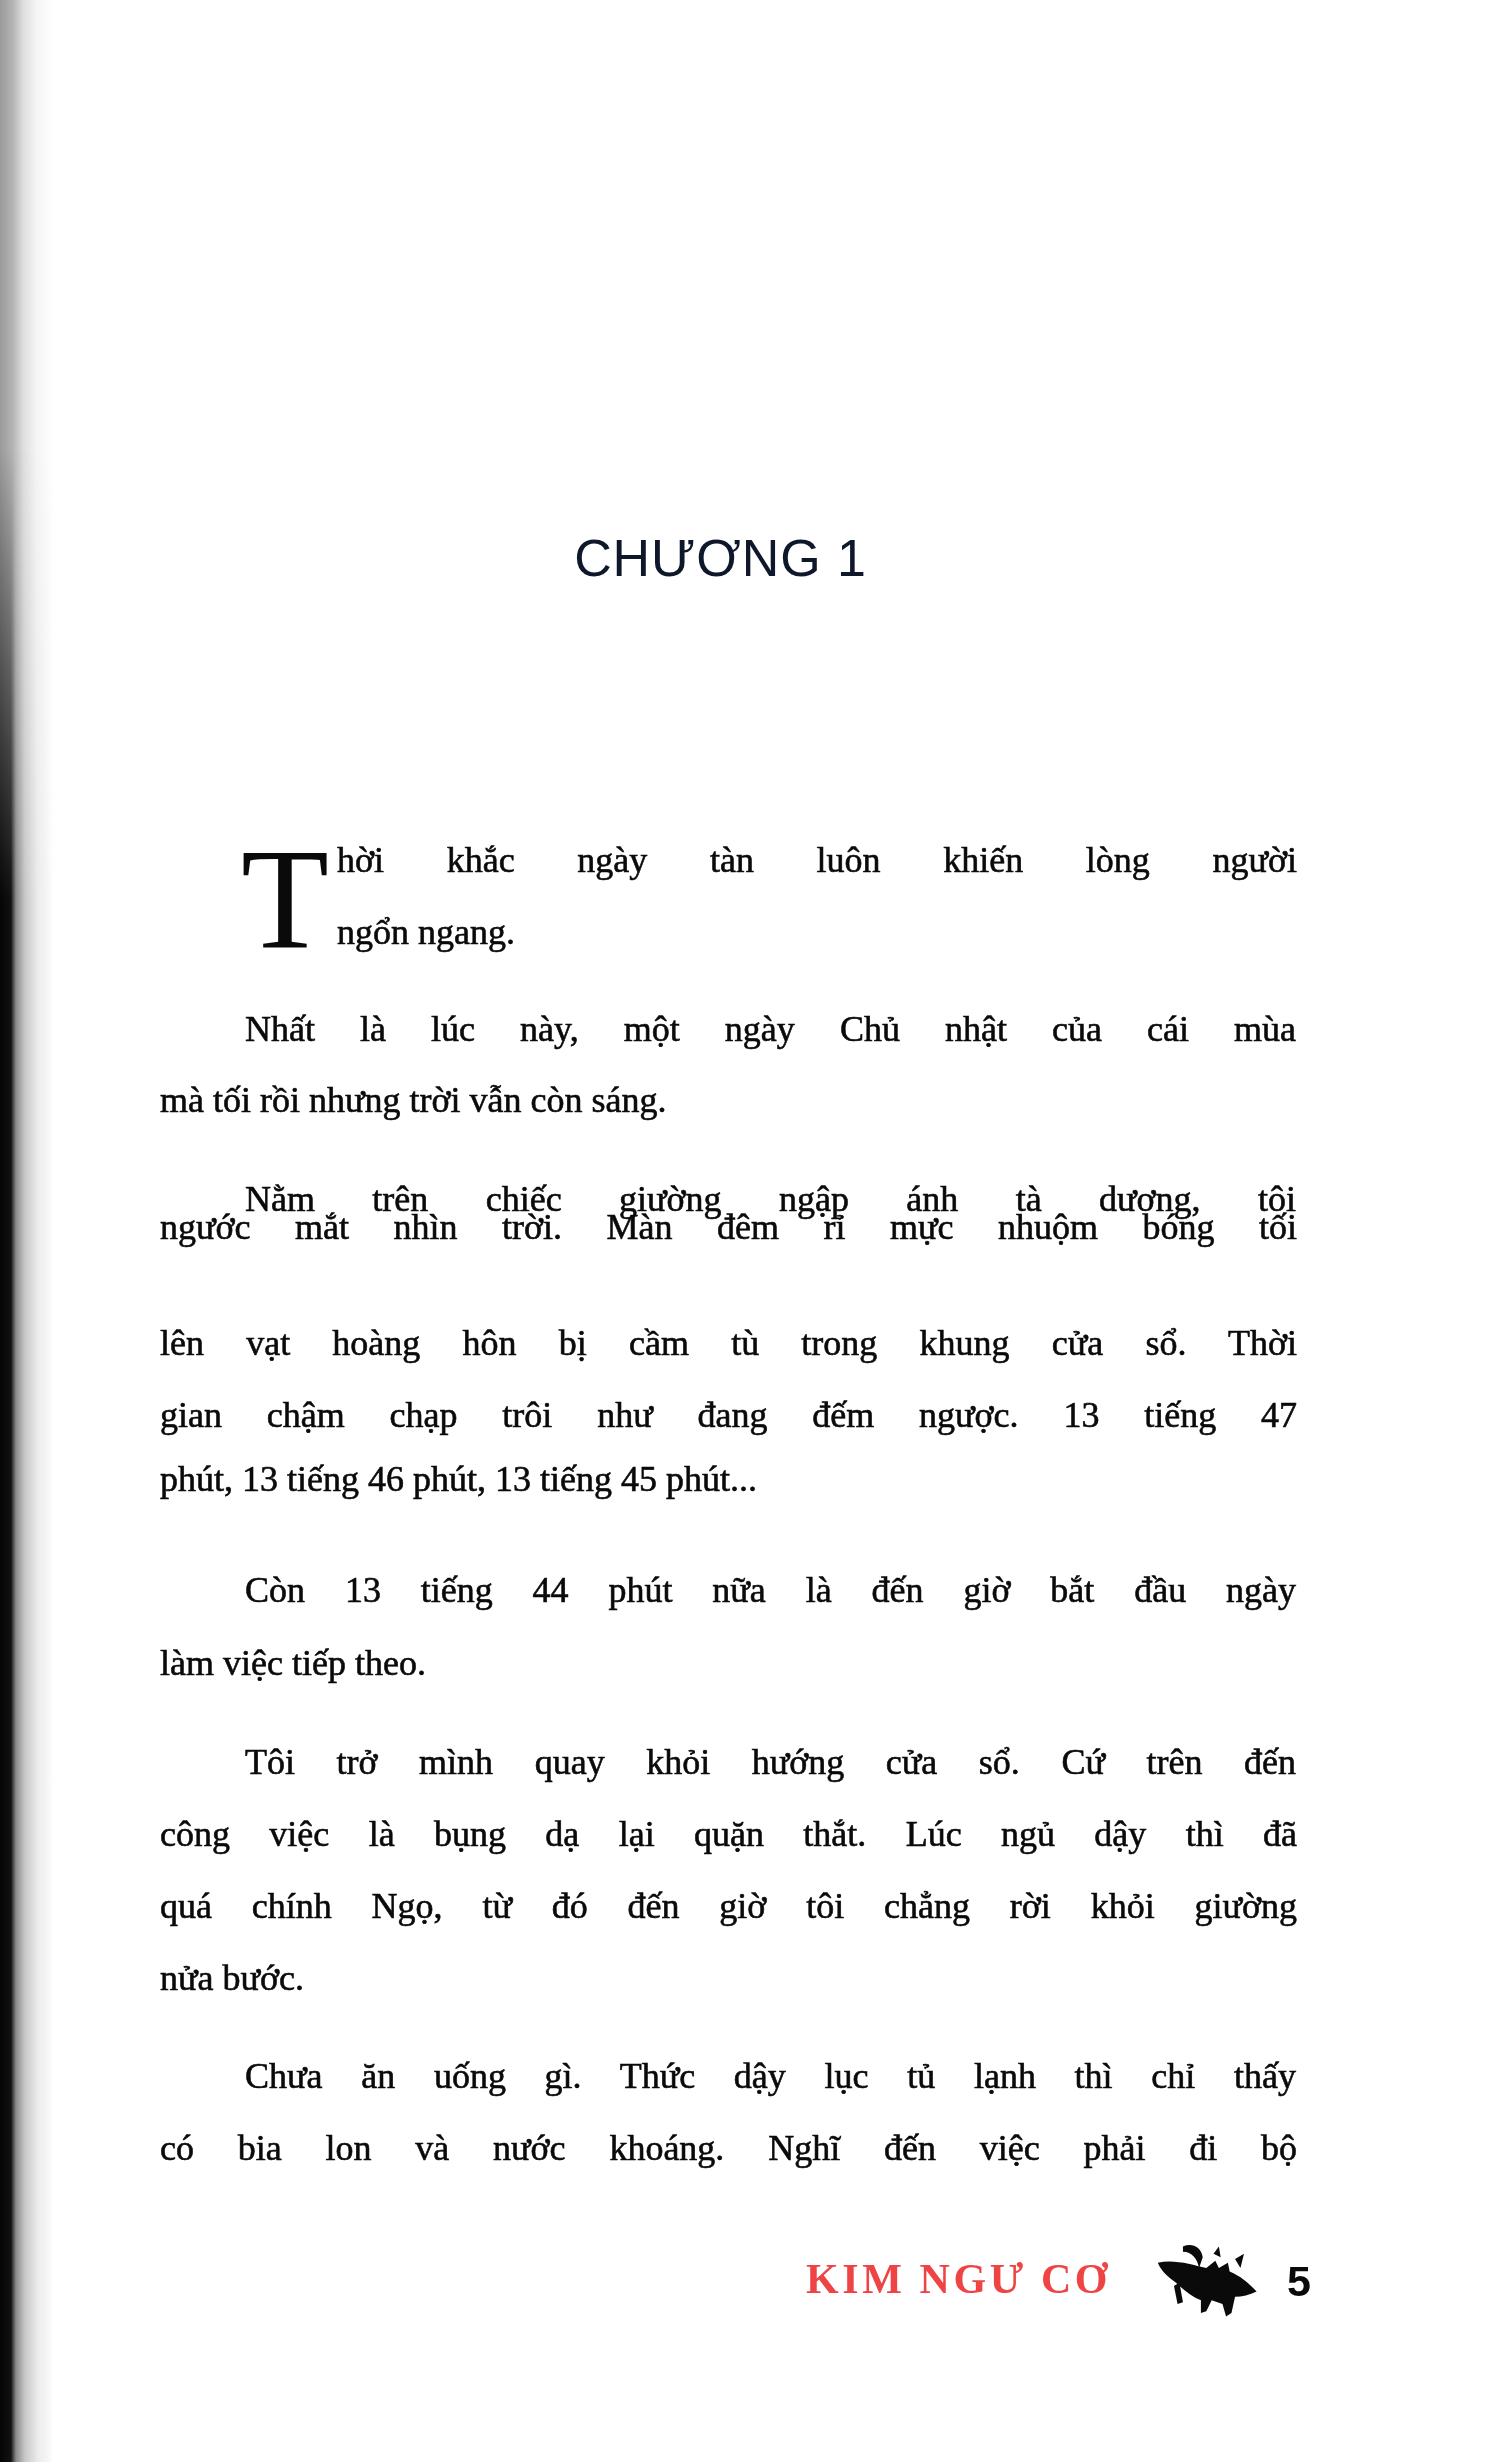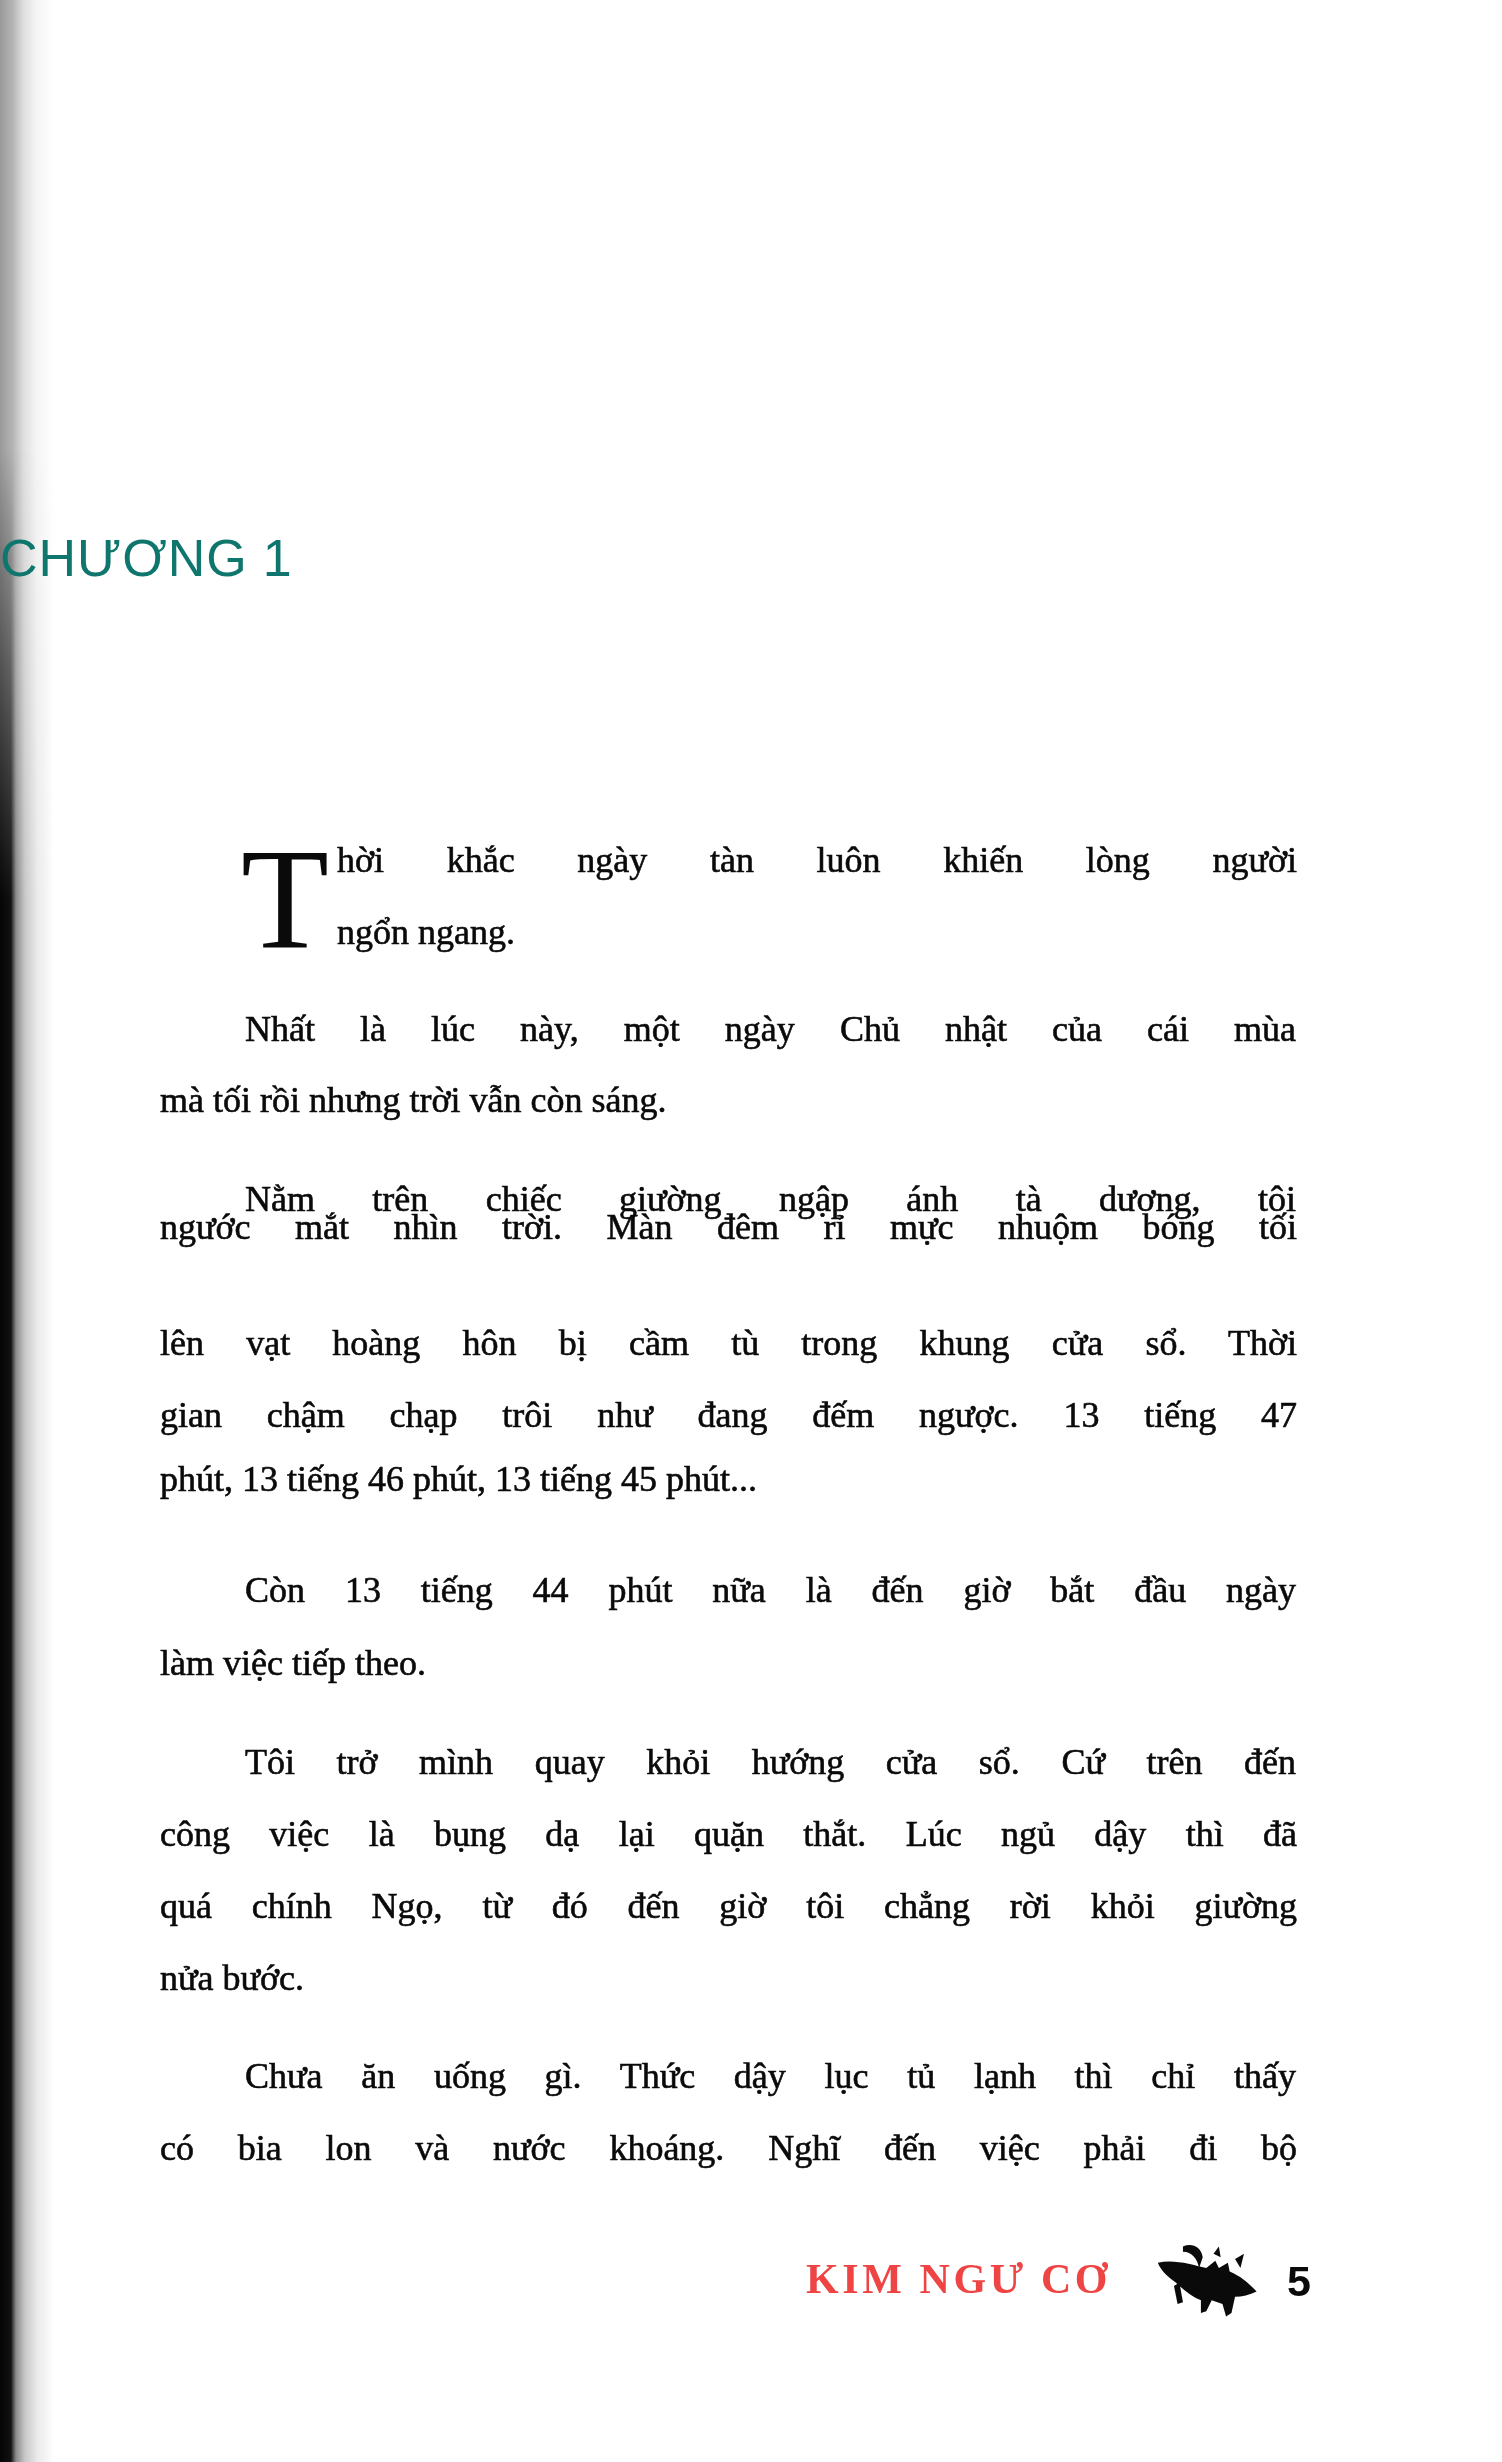--- a/index.html
+++ b/index.html
@@ -12,23 +12,24 @@
     background: linear-gradient(to right, #9a9a9a 0px, #b4b4b4 12.6px, #dedede 23.4px, #f4f4f4 36px, #ffffff 54px);
   }
   .spine-dark {
     position:absolute; left:0; top:449px; width:63px; height:2013px;
     background: linear-gradient(to right, #050505 0px, #111 10.8px, #8a8a8a 16px, #c8c8c8 25px, #ececec 38px, rgba(255,255,255,0) 52px);
     -webkit-mask-image: linear-gradient(to bottom, rgba(0,0,0,0) 0px, rgba(0,0,0,1) 449px);
     mask-image: linear-gradient(to bottom, rgba(0,0,0,0) 0px, rgba(0,0,0,1) 449px);
   }
   .chapter-title {
     position:absolute; left:0; width:1441px; top:527px;
+    text-align:center;
     font-family:"Liberation Sans", sans-serif;
     font-size:52px; line-height:63px; letter-spacing:0.9px;
-    color:#0f766e;
+    color:#0f172a;
   }
   .line {
     position:absolute; left:160px; width:1137px;
     font-family:"Liberation Serif", serif;
     font-size:36px; line-height:63px; height:63px;
     text-align:justify; text-align-last:justify;
     white-space:nowrap;
     -webkit-text-stroke:0.6px #0a0a0a;
     color:#0a0a0a;
   }

